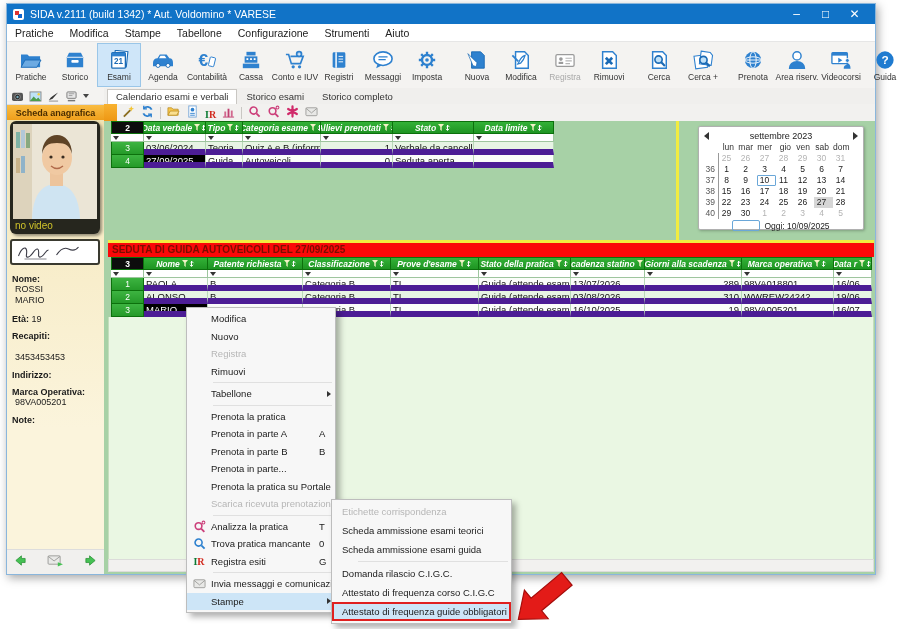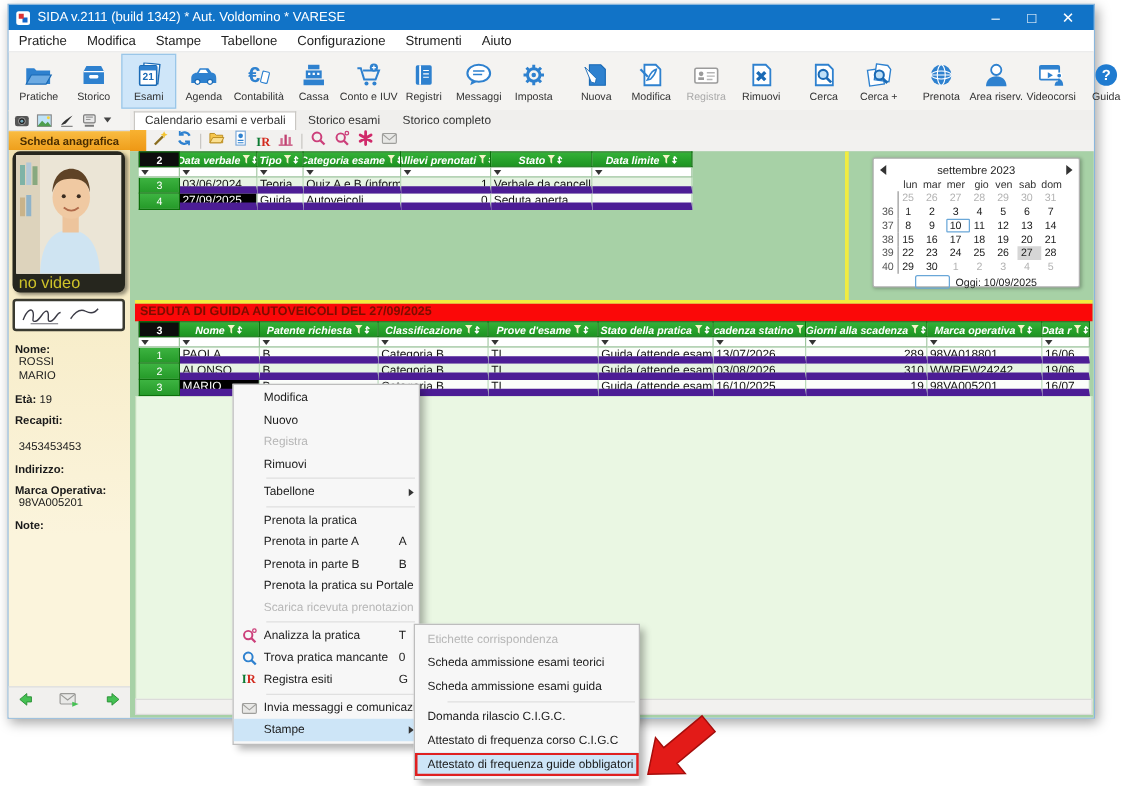--- a/index.html
+++ b/index.html
@@ -25,21 +25,21 @@
   .tool-label{white-space:nowrap}
   
   .content{position:absolute;top:84px;left:0;right:0;bottom:0}
   .sidebar{position:absolute;left:0;top:0;width:97px;bottom:0;background:linear-gradient(180deg,#efdfab 0%,#f7ecc7 30%,#fbf4dc 70%);border-right:1px solid #d8d4c8}
   .side-tools{height:16px;background:#f4f3f1;display:flex;align-items:center;gap:5px;padding:0 4px;border-bottom:1px solid #ddd}
   .side-tools .side-tool{display:flex;align-items:center}
   .caret-down{width:0;height:0;border-left:3px solid transparent;border-right:3px solid transparent;border-top:4px solid #444;display:inline-block}
   .side-header{height:15px;background:linear-gradient(180deg,#f9bc42,#ef9f1c);color:#4a2d00;font-weight:bold;font-size:9px;display:flex;align-items:center;justify-content:center}
   .photo-frame{position:absolute;left:3px;top:33px;width:90px;height:113px;background:#26261e;border-radius:6px;padding:3px 3px 0 3px;box-sizing:border-box;box-shadow:2px 2px 3px rgba(0,0,0,.4)}
   .photo-frame svg{width:84px;height:95px;display:block;background:#eae4d4}
-  .no-video{height:13px;color:#cfc32a;font-size:13px;padding-left:2px;line-height:13px}
+  .no-video{height:13px;color:#cfc32a;font-size:10px;padding-left:2px;line-height:13px}
   .signature-box{position:absolute;left:3px;top:151px;width:90px;height:26px;background:#fff;border:2px solid #3a3a30;border-radius:3px;box-sizing:border-box}
   .signature-box svg{width:100%;height:100%}
   .side-info{position:absolute;left:0;top:182px;right:0;bottom:25px;padding:4px 3px 0 5px;font-size:9px;color:#1a1a1a;overflow:hidden}
   .info-field{margin-bottom:7px}
   .info-label{font-weight:bold}
   .info-lines{padding-left:3px;white-space:pre-line;line-height:1.25}
   .side-bottom{position:absolute;left:0;bottom:0;right:0;height:25px;background:#f1f0ee;border-top:1px solid #ddd;display:flex;align-items:center;justify-content:space-between;padding:0 6px;box-sizing:border-box}
   
   .main{position:absolute;left:97px;top:0;right:0;bottom:0}
   .tabs{height:16px;background:#f0efed;display:flex;font-size:9.5px;color:#333;padding-left:3px;align-items:flex-end}
@@ -821,20 +821,24 @@
       <span class="lbl">Prenota in parte A</span>
       <span class="sc">A</span>
     </div>
     <div class="mi">
       <span class="gut"></span>
       <span class="lbl">Prenota in parte B</span>
       <span class="sc">B</span>
     </div>
     <div class="mi">
       <span class="gut"></span>
+      <span class="lbl">Prenota in parte...</span>
+    </div>
+    <div class="mi">
+      <span class="gut"></span>
       <span class="lbl">Prenota la pratica su Portale</span>
     </div>
     <div class="mi disabled">
       <span class="gut"></span>
       <span class="lbl">Scarica ricevuta prenotazione</span>
     </div>
     <div class="msep"></div>
     <div class="mi">
       <span class="gut">
         <svg viewBox="0 0 14 14" width="13" height="13">

